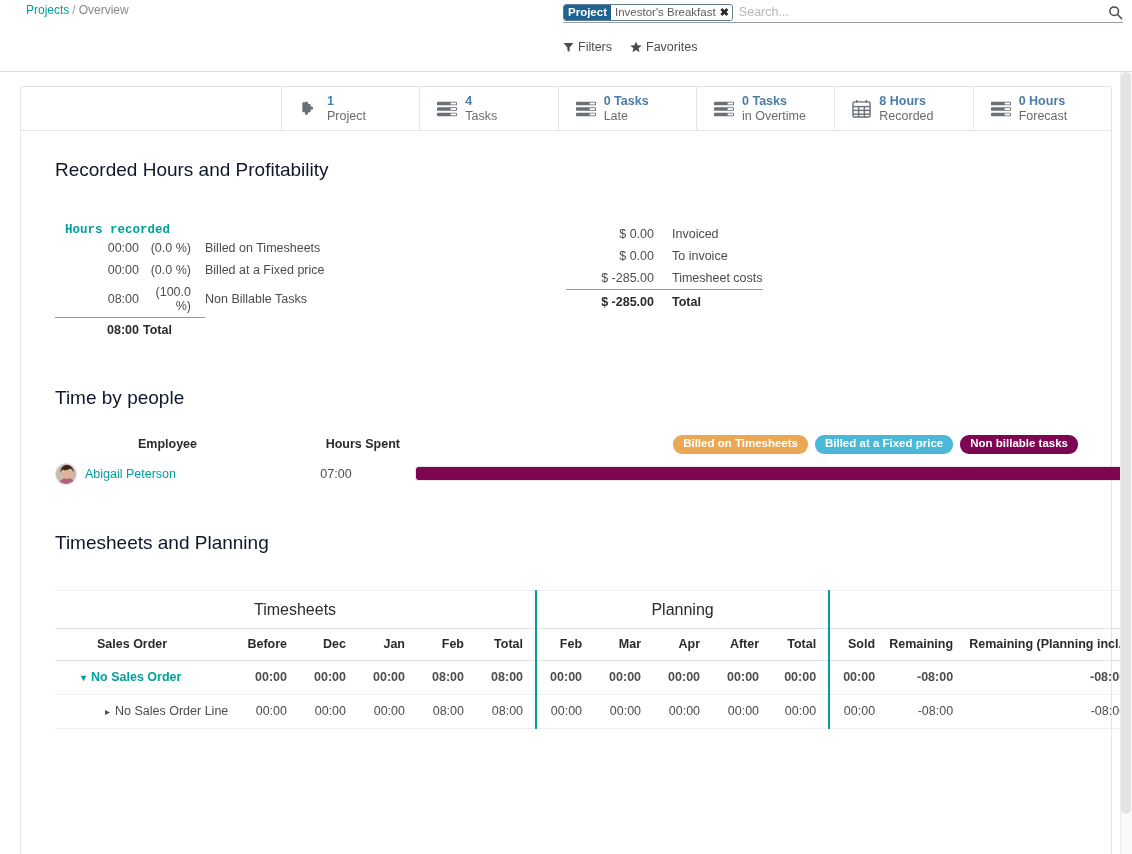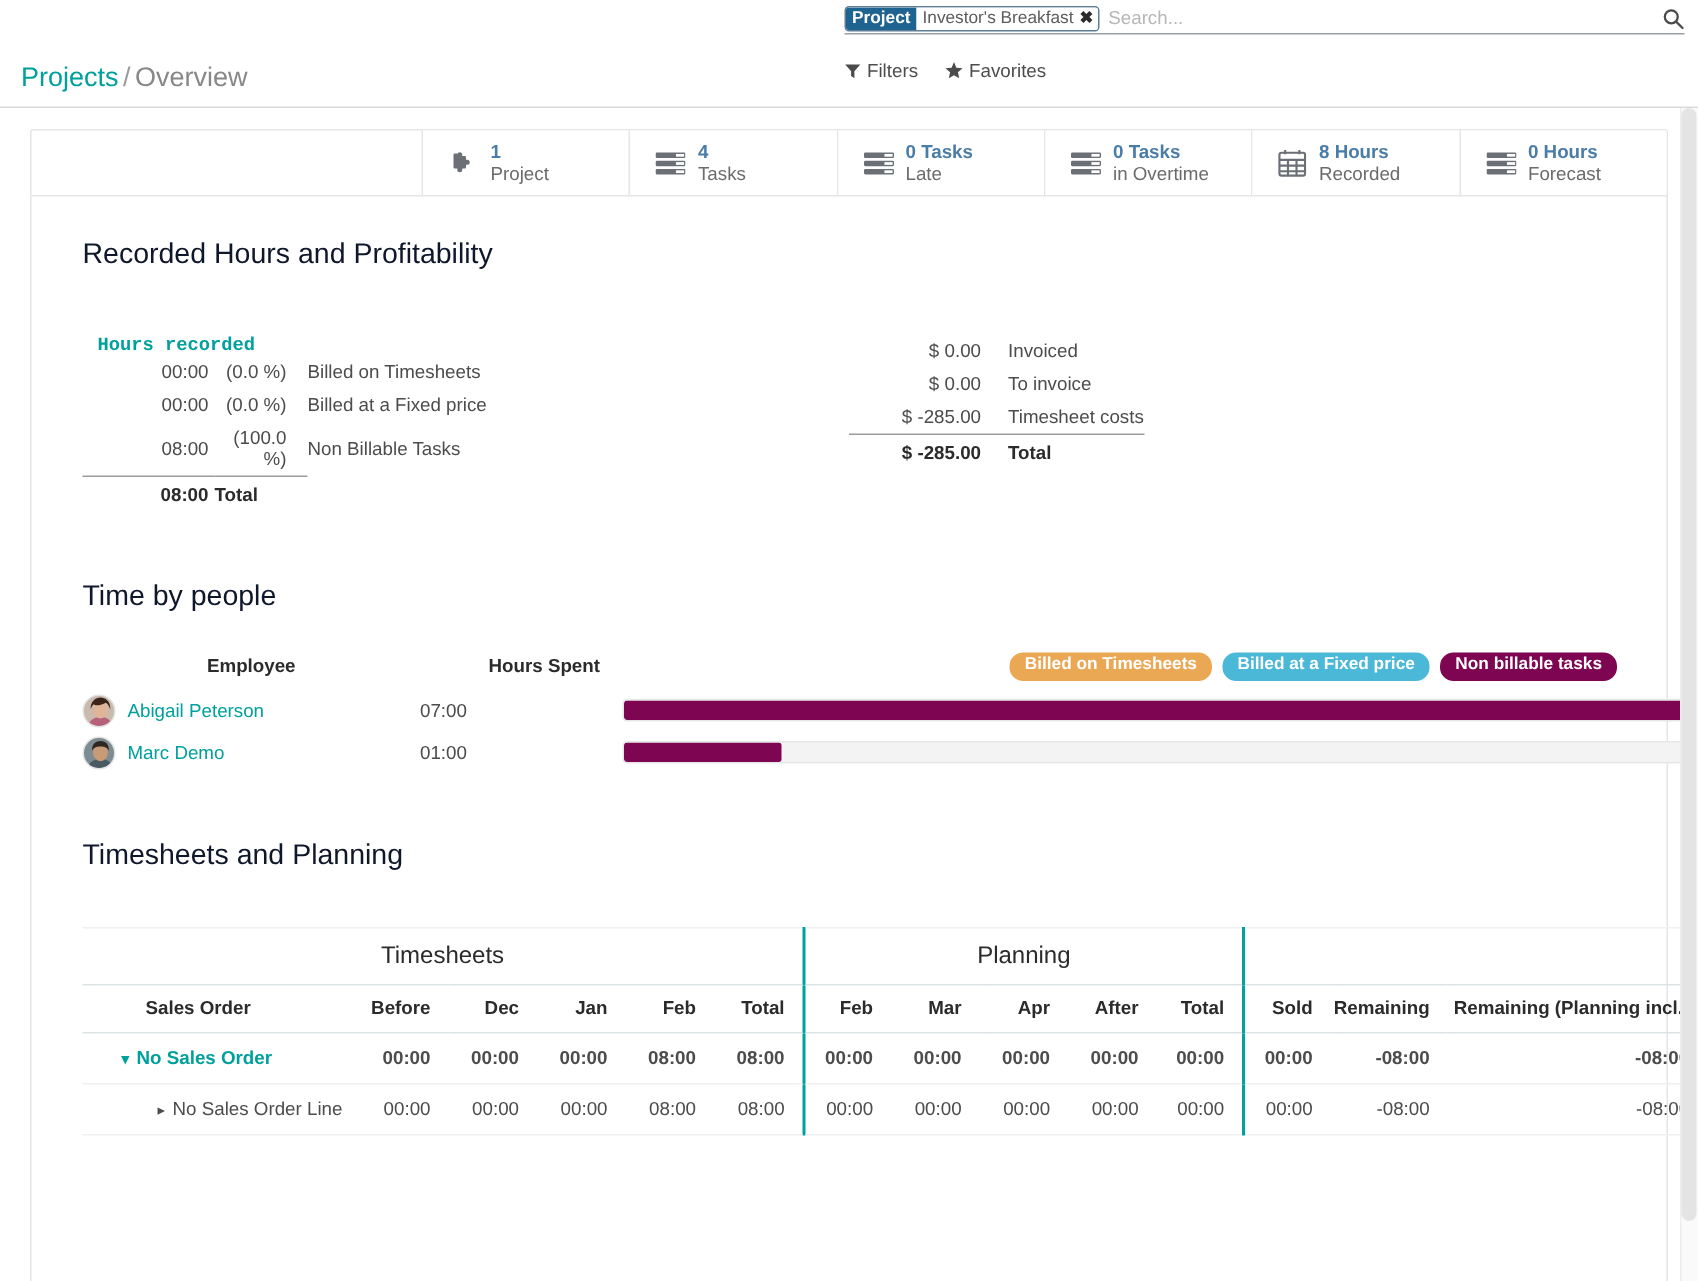--- a/index.html
+++ b/index.html
@@ -14,23 +14,22 @@
 
   
   .control-panel {
     position: relative;
     height: 72px;
     background: #ffffff;
     border-bottom: 1px solid #d8dadd;
   }
   .breadcrumb {
     position: absolute;
-    left: 14px; top: 3px;
-    font-size: 18px;
-    margin-top: 38px;
+    left: 26px; top: 3px;
+    font-size: 12px;
   }
   .breadcrumb .crumb-link {
     color: #00A09D;
     text-decoration: none;
   }
   .breadcrumb .crumb-sep {
     color: #9a9a9a;
     margin: 0 3px;
   }
   .breadcrumb .crumb-current { color: #888888; }
@@ -206,21 +205,21 @@
   .th-legend { text-align: right; }
   .cell-emp { display: flex; align-items: center; gap: 8px; }
   .avatar {
     width: 22px; height: 22px;
     border-radius: 50%;
     overflow: hidden;
     flex: 0 0 auto;
     border: 1px solid #e2e2e2;
     background: #cfd3d6;
   }
-  .cell-hours { text-align: left; padding-right: 8px !important; color: #4c4c4c; }
+  .cell-hours { text-align: center; padding-right: 8px !important; color: #4c4c4c; }
   .bar-cell { padding-left: 15px !important; }
   .progress {
     height: 15px;
     background: #f3f3f3;
     border: 1px solid #e7e7e7;
     border-radius: 3px;
     overflow: hidden;
     width: 734px;
   }
   .progress-fill {
@@ -541,41 +540,20 @@
               <a class="teal-link">Abigail Peterson</a>
             </span>
           </td>
           <td class="cell-hours">07:00</td>
           <td class="bar-cell">
             <div class="progress">
               <div class="progress-fill" style="width:100%;background:#7d0552"></div>
             </div>
           </td>
         </tr>
-        <tr>
-          <td>
-            <span class="cell-emp">
-              <span class="avatar">
-                <svg class="ico-svg" width="22" height="22" viewBox="0 0 22 22">
-                  <rect width="22" height="22" fill="#7d8b93"></rect>
-                  <path d="M1.5 22c1-6 5.5-8 9.5-8s8.5 2 9.5 8z" fill="#4a5a63"></path>
-                  <ellipse cx="11" cy="9.5" rx="5" ry="6" fill="#c99a76"></ellipse>
-                  <path d="M5.5 8.5C5 4 8 2 11 2s6 2 5.5 6.5c-1-2-2.5-2.8-5.5-2.8s-4.5.8-5.5 2.8z" fill="#2e2620"></path>
-                </svg>
-              </span>
-              <a class="teal-link">Marc Demo</a>
-            </span>
-          </td>
-          <td class="cell-hours">01:00</td>
-          <td class="bar-cell">
-            <div class="progress">
-              <div class="progress-fill" style="width:14.3%;background:#7d0552"></div>
-            </div>
-          </td>
-        </tr>
       </tbody>
         </table>
 
       <div style="height:44px"></div>
 
       <h2 class="section-title">Timesheets and Planning</h2>
 
       <div style="height:36px"></div>
 
       <table class="tsp">

